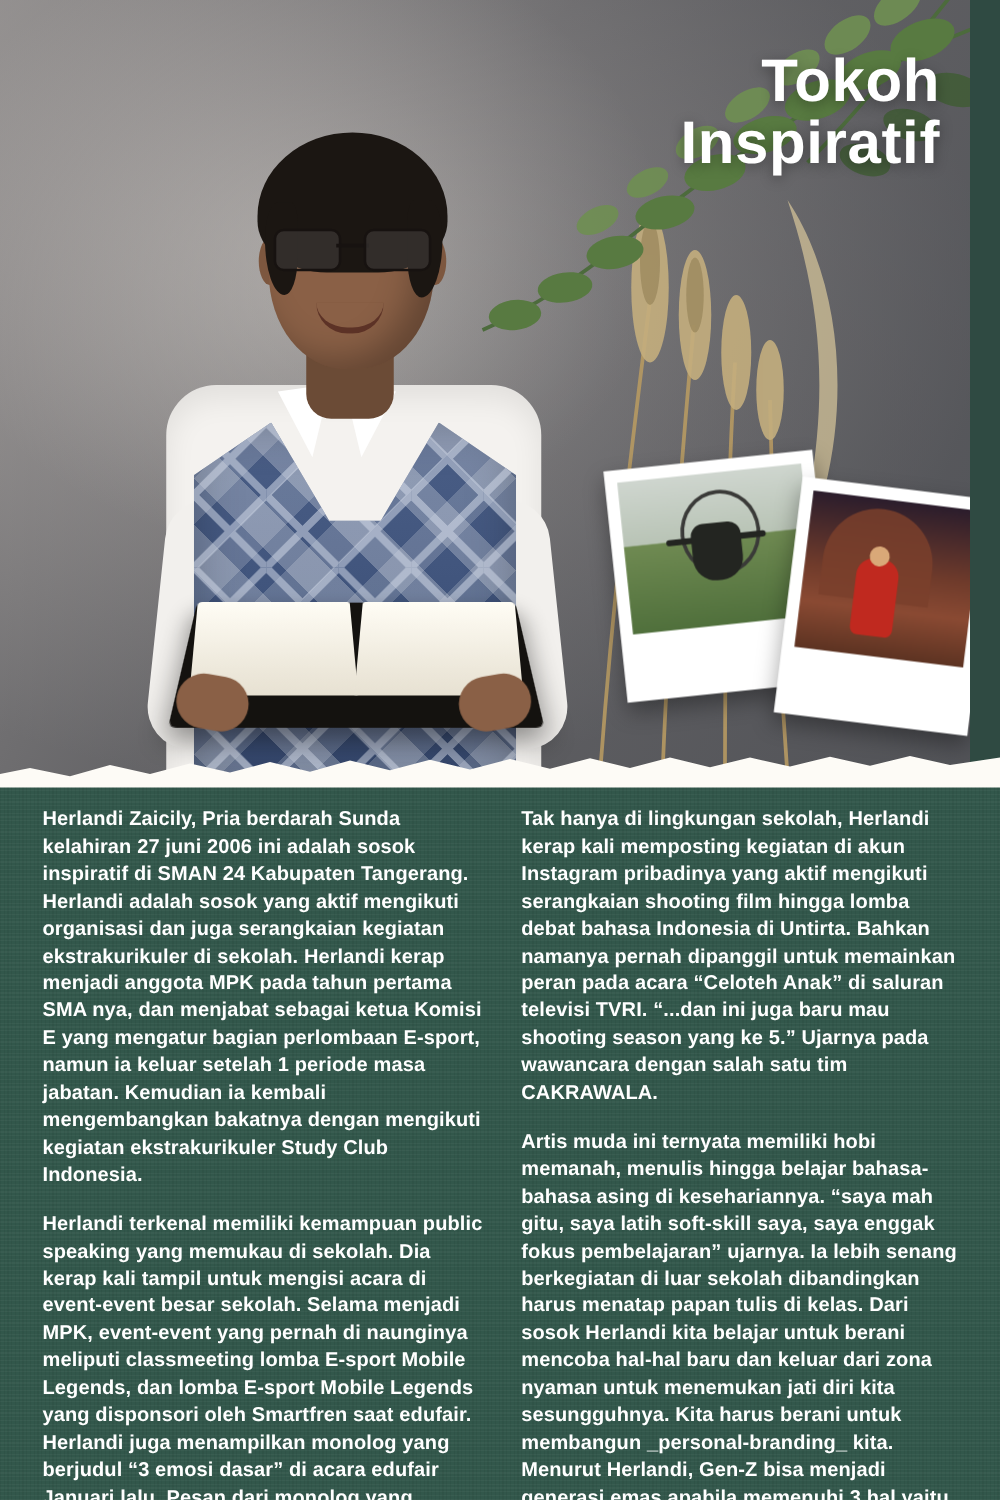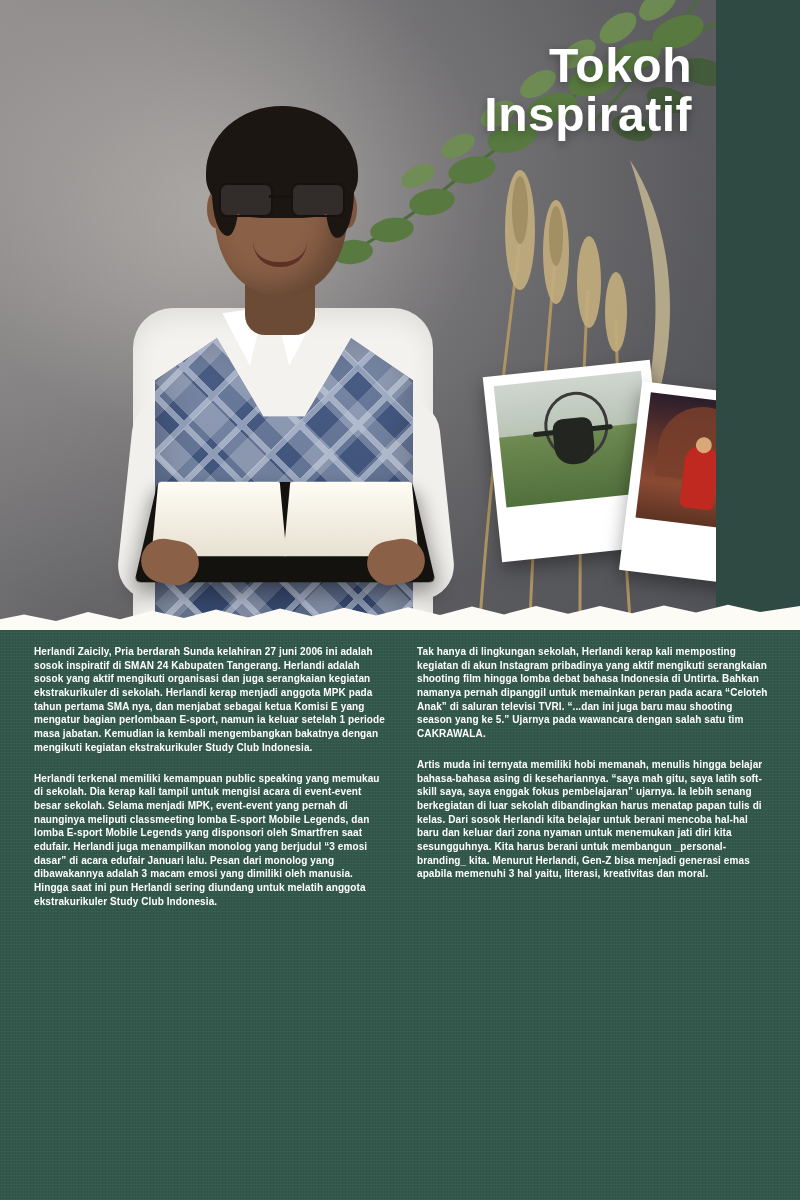--- a/index.html
+++ b/index.html
@@ -18,21 +18,21 @@
     width: 800px;
     height: 1200px;
     overflow: hidden;
   }
 
   
   .hero {
     position: absolute;
     left: 0;
     top: 0;
-    width: 716px;
+    width: 776px;
     height: 640px;
     overflow: hidden;
     background:
       radial-gradient(ellipse 70% 60% at 32% 38%, #9d9a98 0%, #7e7c7d 45%, #5f5f62 100%);
   }
   .hero-wall {
     position: absolute;
     inset: 0;
     background:
       linear-gradient(120deg, rgba(180,175,172,.55) 0%, rgba(120,118,120,.25) 40%, rgba(70,72,78,.55) 100%),
@@ -410,21 +410,21 @@
     width: 736px;
     display: flex;
     gap: 30px;
   }
   .col {
     width: 353px;
   }
   .col p {
     margin: 0 0 17px 0;
     color: #ffffff;
-    font-size: 10px;
+    font-size: 16px;
     line-height: 1.37;
     font-weight: 600;
     letter-spacing: .1px;
   }
 </style>
 </head>
 <body>
 
 <div class="page">
 

